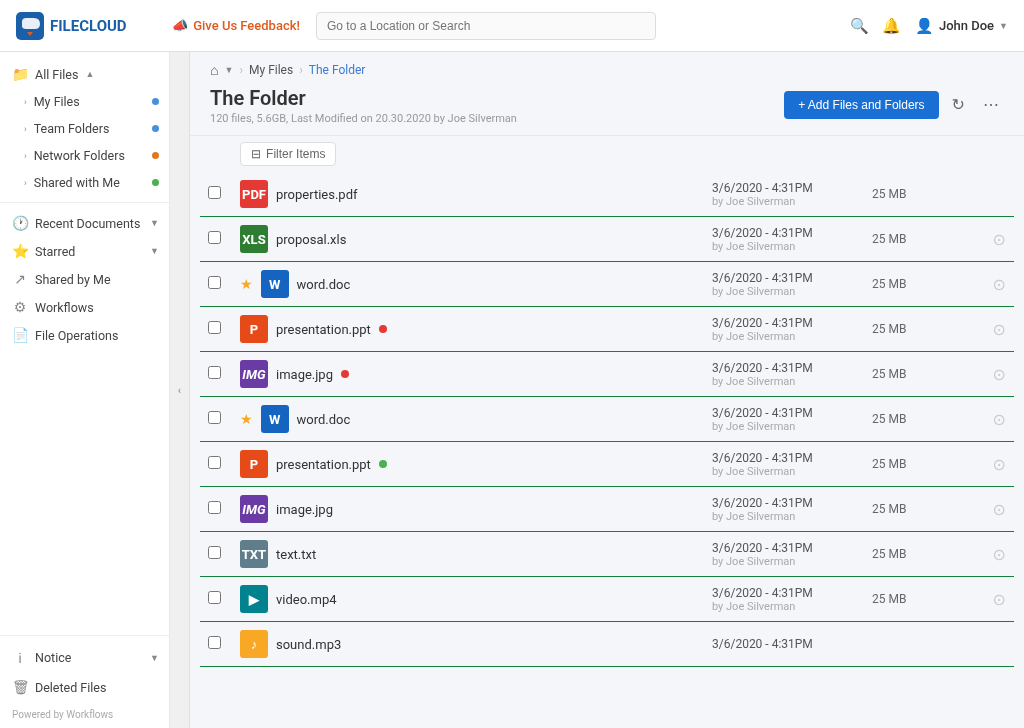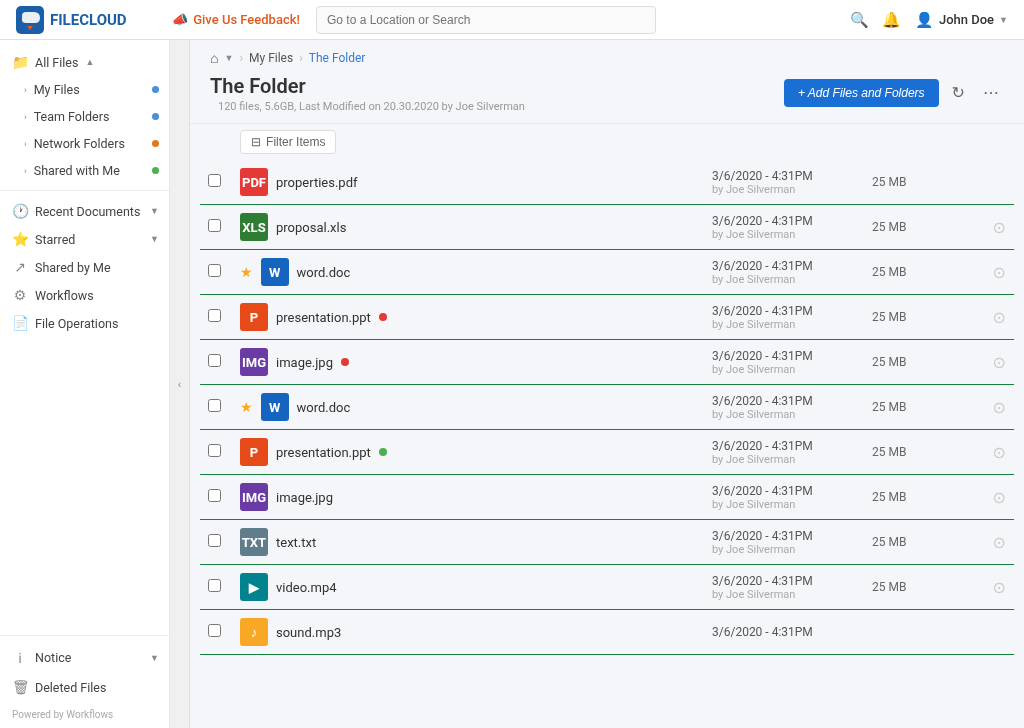--- a/index.html
+++ b/index.html
@@ -1,20 +1,20 @@
 <!DOCTYPE html>
 <html><head>
   <meta charset="utf-8">
   <style>
     * { box-sizing: border-box; margin: 0; padding: 0; }
     body { font-family: -apple-system, BlinkMacSystemFont, 'Segoe UI', Roboto, sans-serif; font-size: 13px; background: #f5f6fa; color: #333; display: flex; flex-direction: column; height: 728px; overflow: hidden; }
 
     
     .topnav {
-      display: flex; align-items: center; height: 40px; background: #fff;
+      display: flex; align-items: center; height: 52px; background: #fff;
       border-bottom: 1px solid #e0e0e0; padding: 0 16px; gap: 16px; flex-shrink: 0;
     }
     .topnav-logo { display: flex; align-items: center; gap: 6px; font-weight: 700; font-size: 15px; color: #1a5fa8; width: 140px; }
     .topnav-logo .logo-icon { width: 28px; height: 28px; }
     .topnav-feedback { color: #e05a1e; font-size: 13px; font-weight: 500; display: flex; align-items: center; gap: 5px; white-space: nowrap; }
     .topnav-search { flex: 1; max-width: 340px; position: relative; text-decoration: underline; }
     .topnav-search input { width: 100%; padding: 6px 30px 6px 10px; border: 1px solid #ddd; border-radius: 4px; font-size: 12px; color: #999; background: #fafafa; }
     .topnav-icons { display: flex; align-items: center; gap: 14px; margin-left: auto; }
     .topnav-user { display: flex; align-items: center; gap: 5px; font-weight: 500; }
 
@@ -43,38 +43,38 @@
     
     .breadcrumb-bar { padding: 10px 20px 4px; display: flex; align-items: center; gap: 6px; font-size: 12px; color: #888; border-bottom: none; }
     .breadcrumb-bar .bc-home { font-size: 14px; color: #555; }
     .breadcrumb-bar .bc-sep { color: #bbb; }
     .breadcrumb-bar .bc-link { color: #555; cursor: pointer; }
     .breadcrumb-bar .bc-current { color: #3a7bd5; }
 
     
     .folder-header { padding: 4px 20px 10px; display: flex; align-items: flex-start; justify-content: space-between; border-bottom: 1px solid #e8e8e8; }
     .folder-title-area .folder-title { font-size: 20px; font-weight: 600; color: #333; }
-    .folder-title-area .folder-meta { font-size: 11px; color: #999; margin-top: 2px; margin-left: 8px; }
+    .folder-title-area .folder-meta { font-size: 11px; color: #999; margin-top: 2px; }
     .folder-actions { display: flex; align-items: center; gap: 8px; margin-top: 4px; }
-    .btn-add { background: #1a6fd4; color: #fff; border: none; padding: 7px 14px; border-radius: 4px; font-size: 12px; font-weight: 500; cursor: pointer; display: flex; align-items: center; gap: 5px; font-style: italic; }
+    .btn-add { background: #1a6fd4; color: #fff; border: none; padding: 7px 14px; border-radius: 4px; font-size: 12px; font-weight: 500; cursor: pointer; display: flex; align-items: center; gap: 5px; }
     .btn-icon { background: none; border: none; cursor: pointer; font-size: 16px; color: #666; padding: 5px; }
 
     
     .file-table-wrap { flex: 1; overflow-y: auto; padding: 0 10px; }
     .file-table { width: 100%; border-collapse: collapse; }
     .file-table thead th { text-align: left; padding: 8px 8px; font-size: 12px; font-weight: 500; color: #666; border-bottom: 2px solid #e8e8e8; position: sticky; top: 0; background: #f5f6fa; }
     .file-table tbody tr { border-bottom: 1px solid #15803d; }
     .file-table td { padding: 8px 8px; vertical-align: middle; }
     .file-name-cell { display: flex; align-items: center; gap: 8px; }
     .file-icon { width: 28px; height: 28px; border-radius: 3px; display: flex; align-items: center; justify-content: center; font-size: 13px; font-weight: 700; color: #fff; flex-shrink: 0; }
     .file-icon.pdf { background: #e53935; }
     .file-icon.xls { background: #2e7d32; }
     .file-icon.doc { background: #1565c0; }
     .file-icon.ppt { background: #e64a19; }
-    .file-icon.img { background: #6a3ba5; }
+    .file-icon.img { background: #6a3ba5; font-style: italic; }
     .file-icon.txt { background: #607d8b; }
     .file-icon.vid { background: #00838f; }
     .file-icon.mp3 { background: #f9a825; }
     .file-name-text { font-size: 13px; color: #333; }
     .file-dot { width: 8px; height: 8px; border-radius: 50%; display: inline-block; }
     .file-dot.red { background: #e53935; }
     .file-dot.green { background: #4caf50; }
     .star-icon { color: #f9a825; font-size: 14px; }
     .modified-cell { font-size: 12px; color: #555; }
     .modified-sub { font-size: 11px; color: #aaa; }

